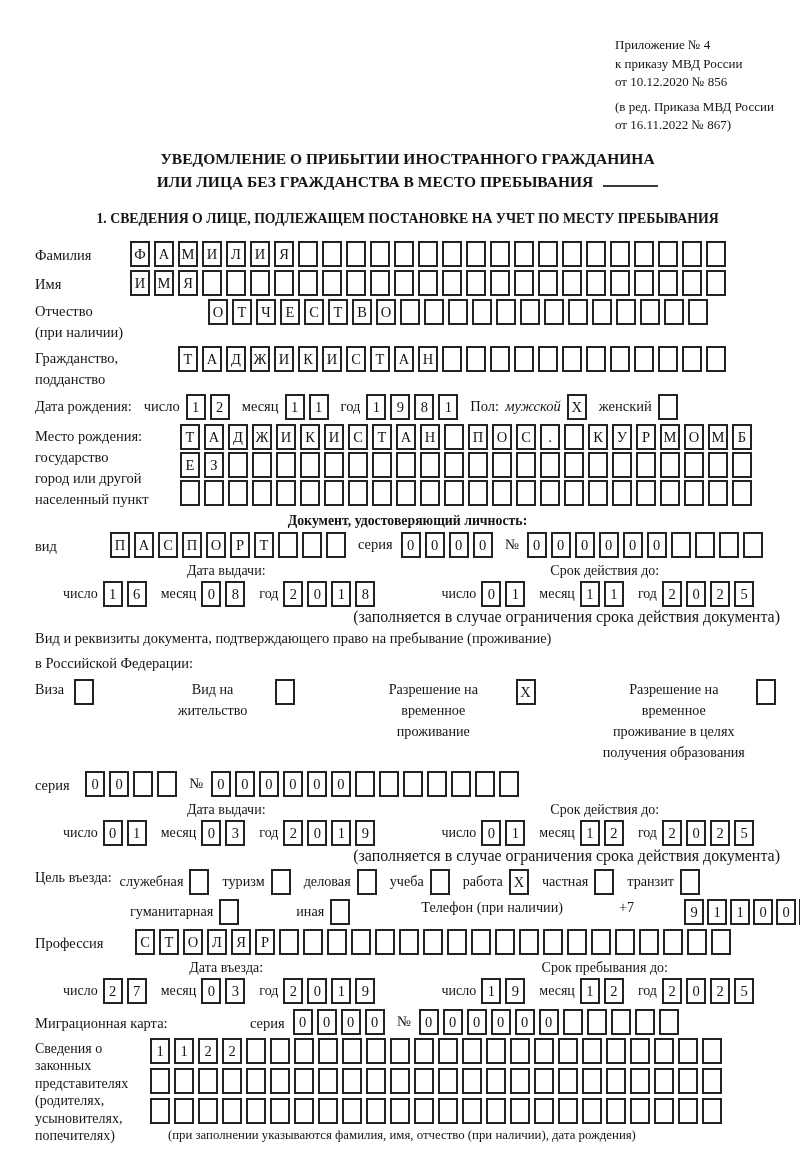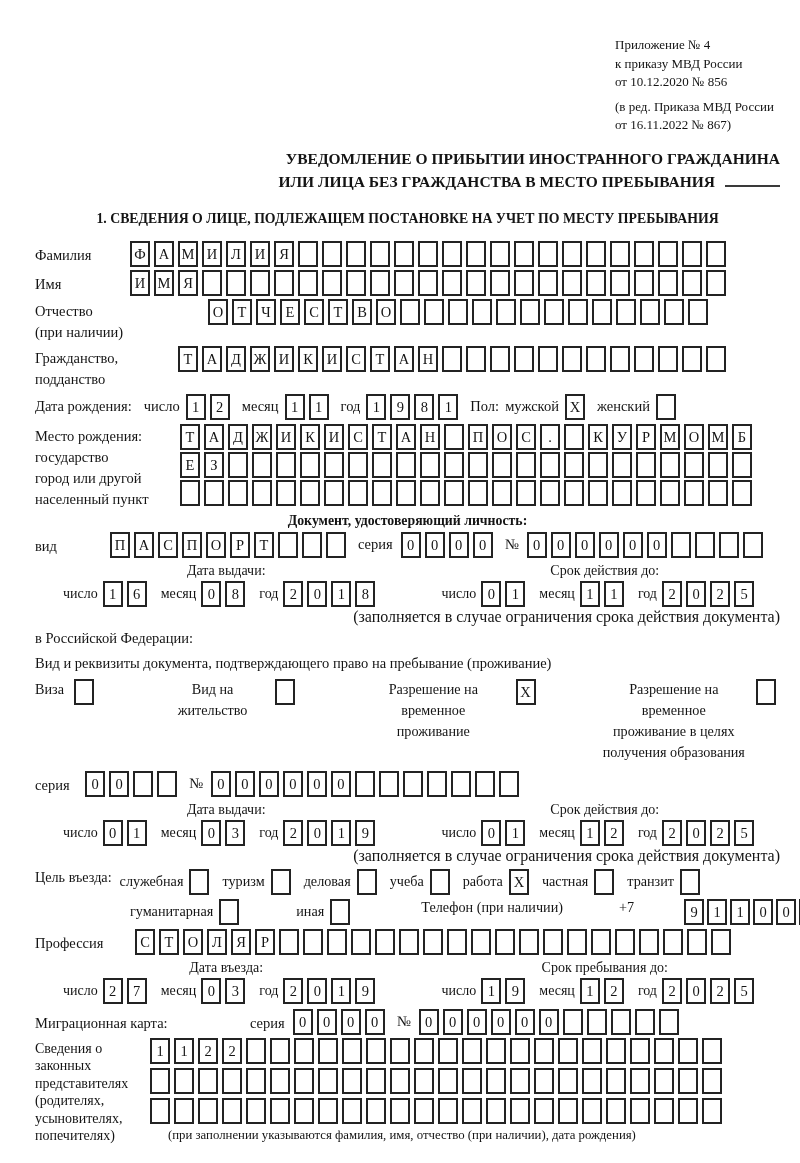--- a/index.html
+++ b/index.html
@@ -9,41 +9,41 @@
     font-family: "Liberation Serif", "DejaVu Serif", serif;
     color: #141414;
     overflow: hidden;
   }
   .page { width: 800px; height: 1163px; padding: 36px 20px 0 35px; position: relative; }
 
   
   .appendix { margin-left: 580px; font-size: 13px; line-height: 18.5px; }
   .appendix .ed { margin-top: 6px; }
   .forma { text-align: right; padding-right: 35px; font-weight: bold; font-size: 15px; margin-top: 16px; letter-spacing: .5px; }
-  .title { text-align: right; font-weight: bold; font-size: 15.5px; line-height: 23px; margin-top: 12px; }
+  .title { text-align: center; font-weight: bold; font-size: 15.5px; line-height: 23px; margin-top: 12px; }
   .blank { display: inline-block; width: 55px; border-bottom: 2px solid #3a3a3a; height: 14px; margin-left: 10px; }
   .sec-heading { font-weight: bold; font-size: 13.8px; margin-top: 18px; margin-bottom: 14px; text-align: center; }
 
   
   .row { display: flex; align-items: flex-start; margin-bottom: 3px; }
   .rlabel { font-size: 14.5px; line-height: 20px; padding-top: 4px; flex-shrink: 0; }
   .mlabel { font-size: 14.5px; line-height: 21px; flex-shrink: 0; padding-top: 2px; }
   .w95 { width: 95px; } .w173 { width: 173px; } .w143 { width: 143px; }
   .w145 { width: 145px; } .w100 { width: 100px; } .w75 { width: 75px; } .w215 { width: 215px; }
   .cells { display: flex; flex-shrink: 0; }
   .cell { flex: none; width: 20px; height: 26px; border: 2px solid #232323;
           margin-right: 4px; text-align: center; font-size: 14.5px; line-height: 22px; background: #fff; }
   .cellrow { margin-bottom: 2px; }
   .inline-lbl { font-size: 14.5px; padding-top: 4px; margin: 0 8px; flex-shrink: 0; }
 
   
   .bd-row { display: flex; align-items: center; font-size: 14.5px; margin: 4px 0 4px; }
   .bd-row .cells { margin: 0 8px 0 6px; }
   .bd-lbl { flex-shrink: 0; }
-  .ml6 { margin-left: 6px; } .ml12 { margin-left: 12px; }
+  .ml6 { margin-left: 6px; font-style: italic; } .ml12 { margin-left: 12px; }
 
   
   .dates { display: flex; margin-top: 5px; }
   .dg-left { margin-left: 28px; }
   .dg-right { margin-left: auto; margin-right: 12px; }
   .dheading { text-align: center; font-size: 14px; margin-bottom: 2px; }
   .drow { display: flex; align-items: center; font-size: 14px; }
   .drow .dl { margin-right: 5px; }
   .drow .cells { margin-right: 10px; }
   .dnote { text-align: right; font-size: 16px; margin-top: 1px; }
@@ -413,22 +413,22 @@
             <span class="cell">2</span>
             <span class="cell">0</span>
             <span class="cell">2</span>
             <span class="cell">5</span>
           </span>
       </div>
     </div>
   </div>
   <div class="dnote">(заполняется в случае ограничения срока действия документа)</div>
 
+  <div class="plain">Вид и реквизиты документа, подтверждающего право на пребывание (проживание)</div>
   <div class="plain">в Российской Федерации:</div>
-  <div class="plain">Вид и реквизиты документа, подтверждающего право на пребывание (проживание)</div>
 
   <div class="opts">
     <div class="opt">
       <div class="opt-label">
           <div>Виза</div>
         </div>
       <div class="cells">
           <span class="cell"></span>
         </div>
     </div>

